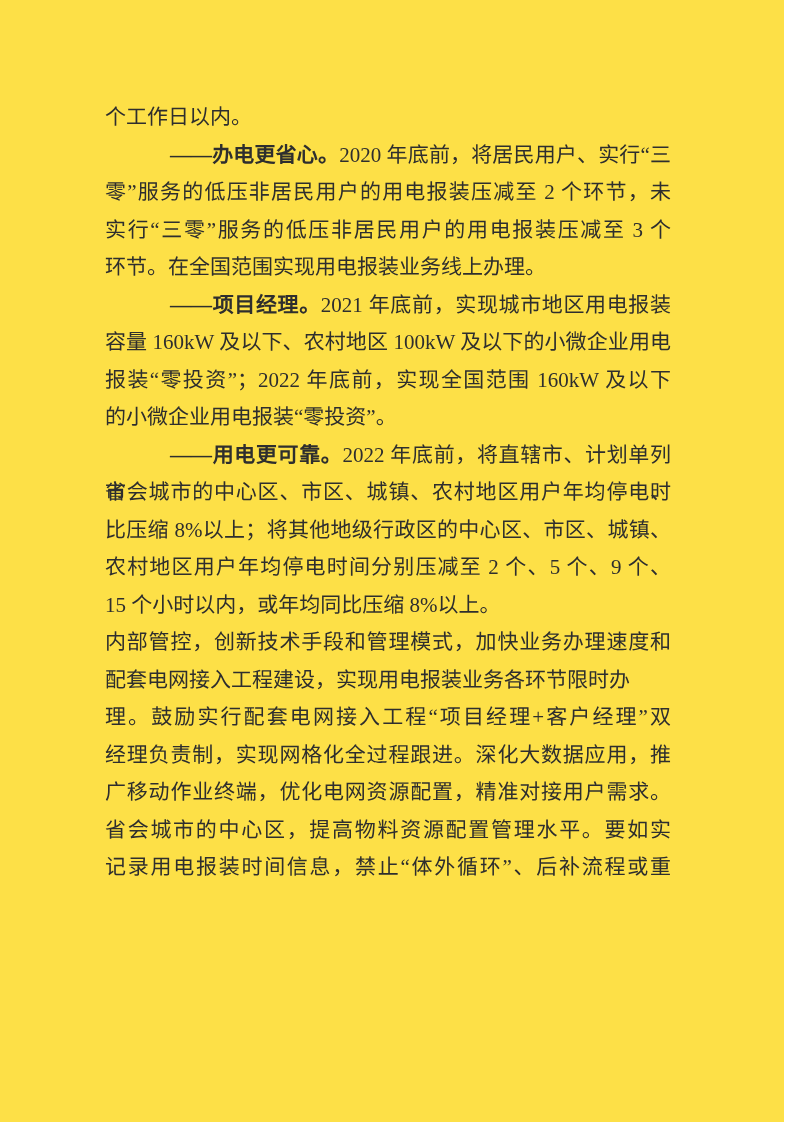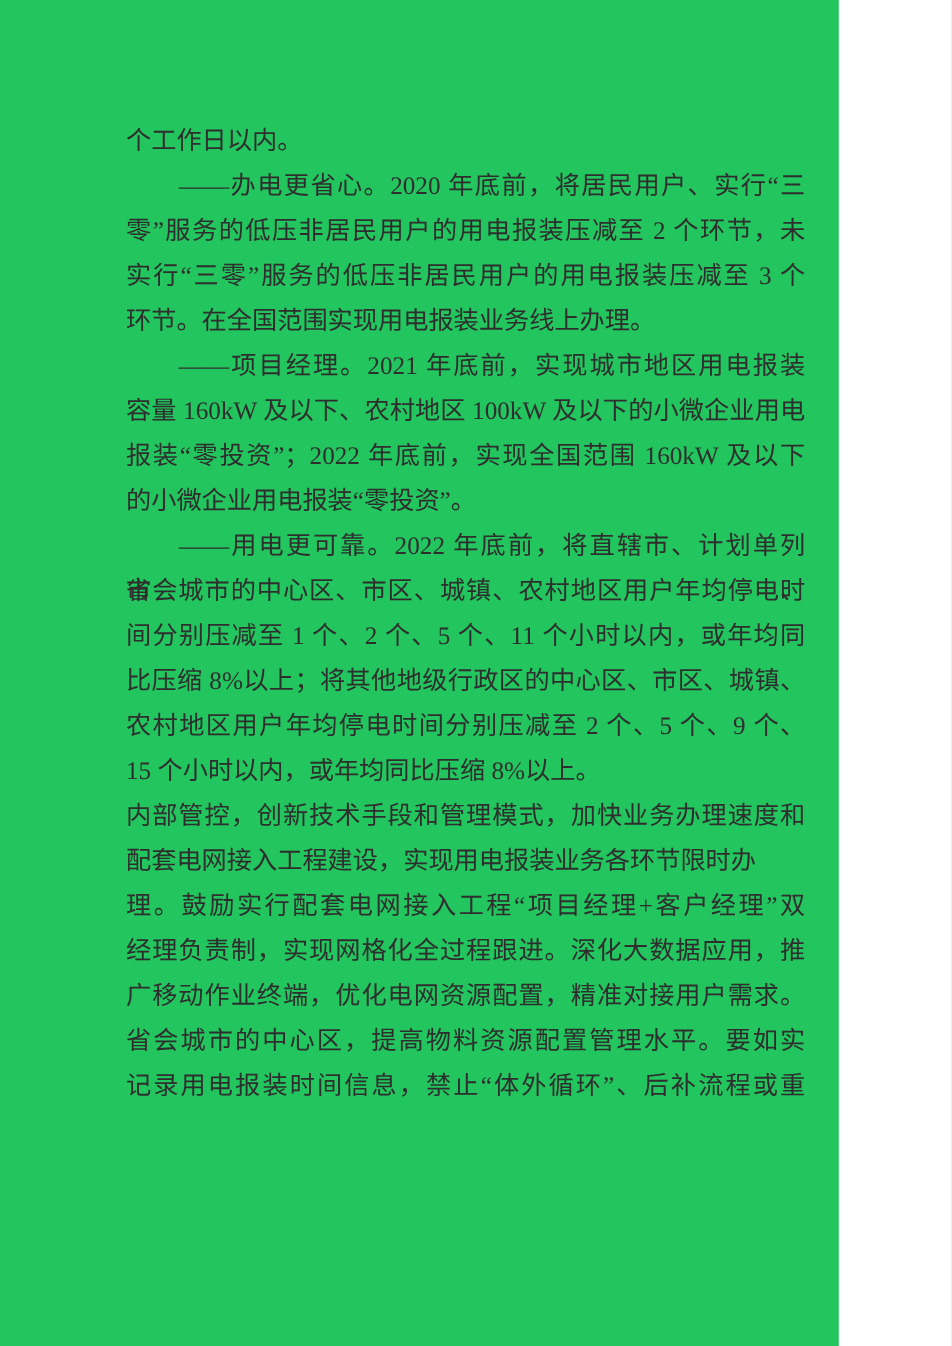--- a/index.html
+++ b/index.html
@@ -1,41 +1,41 @@
 <!DOCTYPE html>
 <html lang="zh-CN"><head>
 <meta charset="utf-8">
 <style>
   html,body{margin:0;padding:0;background:#ffffff;}
   .page{
     position:relative;
-    width:699px;
+    width:784px;
     height:1122px;
-    background:#22c55e;
+    background:#fde047;
     overflow:hidden;
     font-family:"Liberation Serif","DejaVu Serif",serif;
     color:#2e2e2e;
   }
   .text-block{
     position:absolute;
     left:105px;
     top:99px;
     width:566px;
   }
   .line{
     height:37.5px;
     line-height:37.5px;
     font-size:21px;
     text-align:justify;
     text-justify:inter-character;
     white-space:pre-wrap;
   }
   .fill{ text-align-last:justify; }
   .indent{ text-indent:44px; }
-  .b{ font-weight:normal; }
+  .b{ font-weight:bold;margin-left:21px; }
   .heading{ font-weight:bold; letter-spacing:1px; }
 </style>
 </head>
 <body>
 
 <div class="page">
   <div class="text-block">
 
     <div class="line"><span>个工作日以内。</span></div>
 
@@ -44,21 +44,20 @@
     <div class="line fill"><span>实行“三零”服务的低压非居民用户的用电报装压减至 3 个</span></div>
     <div class="line"><span>环节。在全国范围实现用电报装业务线上办理。</span></div>
 
     <div class="line fill indent"><span class="b">——项目经理。</span><span>2021 年底前，实现城市地区用电报装</span></div>
     <div class="line fill"><span>容量 160kW 及以下、农村地区 100kW 及以下的小微企业用电</span></div>
     <div class="line fill"><span>报装“零投资”；2022 年底前，实现全国范围 160kW 及以下</span></div>
     <div class="line"><span>的小微企业用电报装“零投资”。</span></div>
 
     <div class="line fill indent"><span class="b">——用电更可靠。</span><span>2022 年底前，将直辖市、计划单列市、</span></div>
     <div class="line fill"><span>省会城市的中心区、市区、城镇、农村地区用户年均停电时</span></div>
-    <div class="line fill"><span>间分别压减至 1 个、2 个、5 个、11 个小时以内，或年均同</span></div>
     <div class="line fill"><span>比压缩 8%以上；将其他地级行政区的中心区、市区、城镇、</span></div>
     <div class="line fill"><span>农村地区用户年均停电时间分别压减至 2 个、5 个、9 个、</span></div>
     <div class="line"><span>15 个小时以内，或年均同比压缩 8%以上。</span></div>
 
 
     <div class="line fill"><span>内部管控，创新技术手段和管理模式，加快业务办理速度和</span></div>
     <div class="line"><span>配套电网接入工程建设，实现用电报装业务各环节限时办</span></div>
     <div class="line fill"><span>理。鼓励实行配套电网接入工程“项目经理+客户经理”双</span></div>
     <div class="line fill"><span>经理负责制，实现网格化全过程跟进。深化大数据应用，推</span></div>
     <div class="line fill"><span>广移动作业终端，优化电网资源配置，精准对接用户需求。</span></div>

